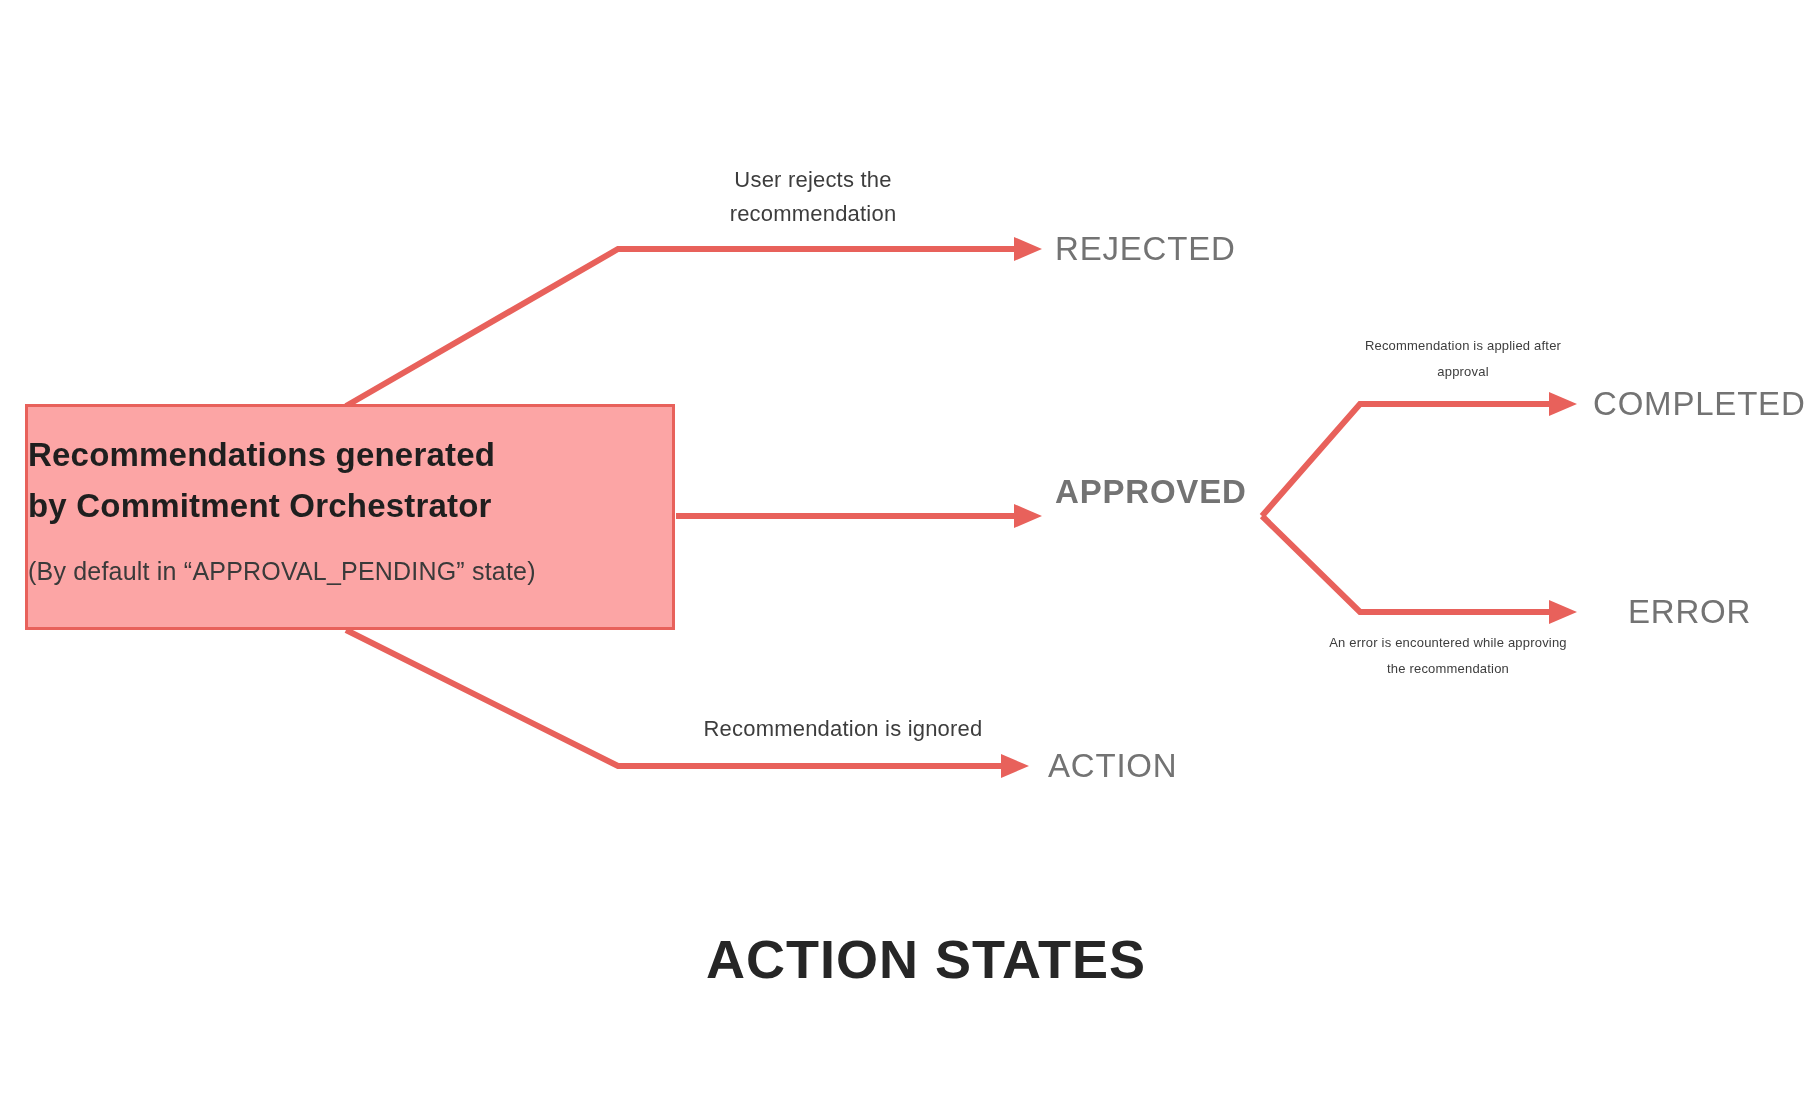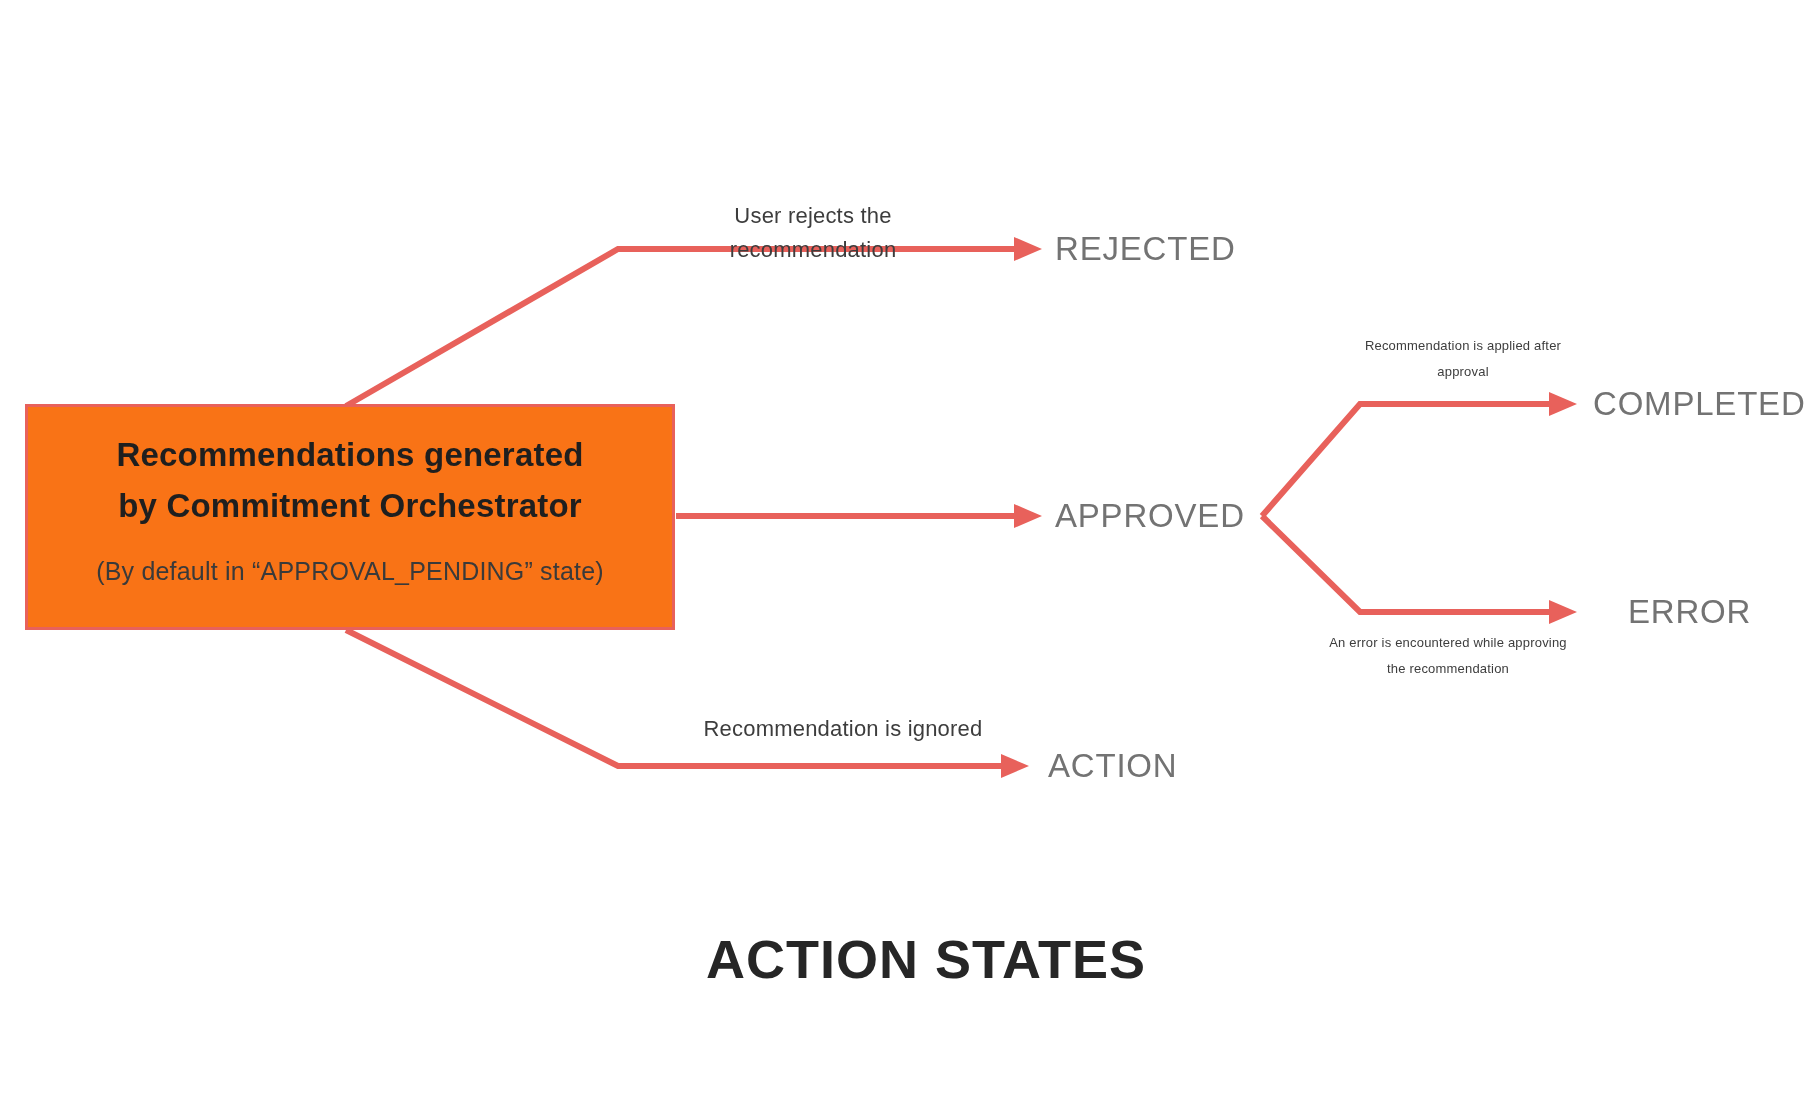--- a/index.html
+++ b/index.html
@@ -30,22 +30,22 @@
     stroke-linejoin: miter;
     stroke-linecap: butt;
   }
   .arrowhead { fill: var(--accent); stroke: none; }
 
   .source-box {
     position: absolute;
     left: 25px; top: 404px;
     width: 650px; height: 226px;
     border: 3px solid var(--accent);
-    background: #f97316;
-    text-align: center;
+    background: #fca5a5;
+    text-align: left;
     padding-top: 22px;
   }
   .source-box .box-title {
     font-size: 33px;
     font-weight: 700;
     line-height: 1.55;
     color: #1f1f1f;
     letter-spacing: 0.2px;
   }
   .source-box .box-subtitle {
@@ -59,38 +59,38 @@
   .state {
     position: absolute;
     transform: translateY(-50%);
     font-size: 33px;
     font-weight: 400;
     color: #737373;
     letter-spacing: 0.8px;
     white-space: nowrap;
   }
   .state-rejected  { left: 1055px; top: 249px; }
-  .state-approved  { left: 1055px; top: 516px; }
+  .state-approved  { left: 1055px; top: 492px; font-weight: bold; }
   .state-completed { left: 1593px; top: 404px; }
   .state-error     { left: 1628px; top: 612px; }
   .state-expired   { left: 1048px; top: 766px; }
 
   .edge-label {
     position: absolute;
     text-align: center;
     color: var(--text);
     font-size: 22px;
     line-height: 34px;
     letter-spacing: 0.2px;
   }
   .edge-label.small {
     font-size: 13px;
     line-height: 26px;
   }
-  .label-rejects   { left: 683px;  top: 163px;  width: 260px; margin-top: 36px; }
+  .label-rejects   { left: 683px;  top: 163px;  width: 260px; }
   .label-approves  { left: 683px;  top: 432px;  width: 260px; }
   .label-completed { left: 1357px; top: 333px;  width: 212px; }
   .label-error     { left: 1322px; top: 630px;  width: 252px; }
   .label-expired   { left: 643px;  top: 712px;  width: 400px; }
 
   .diagram-title {
     position: absolute;
     left: 0; top: 928px;
     width: 100%;
     text-align: center;

